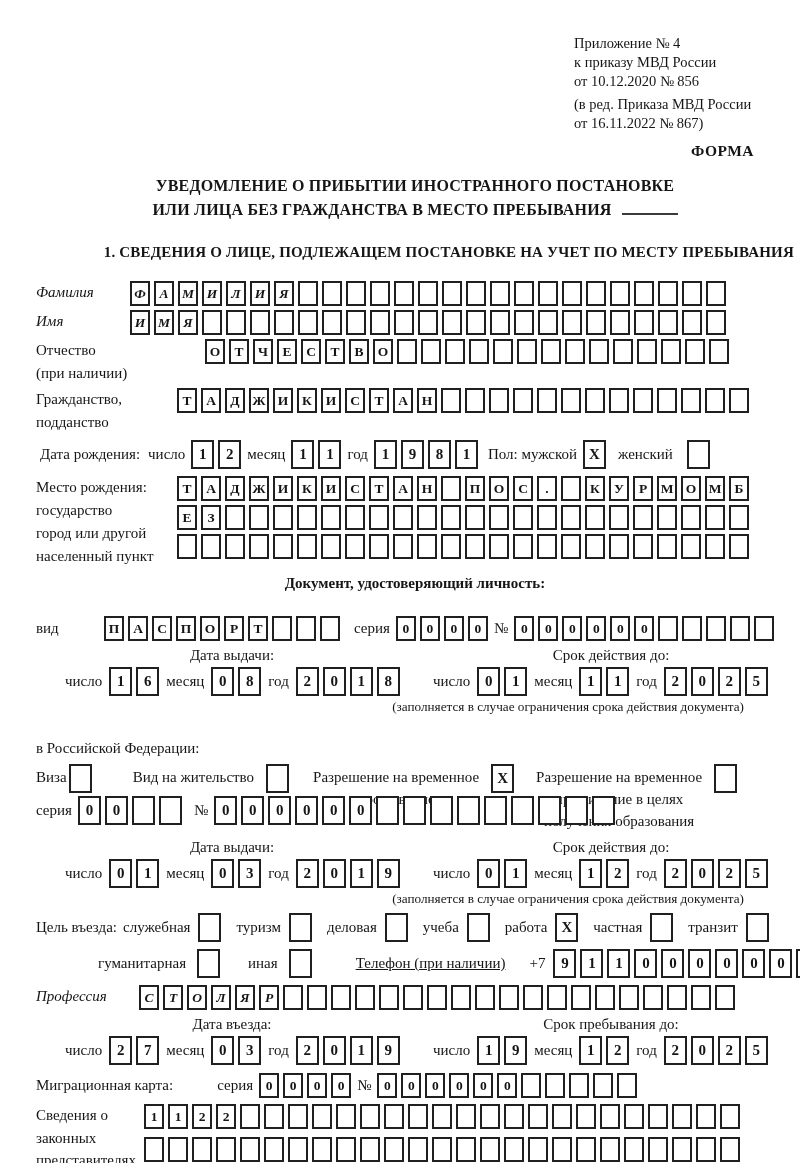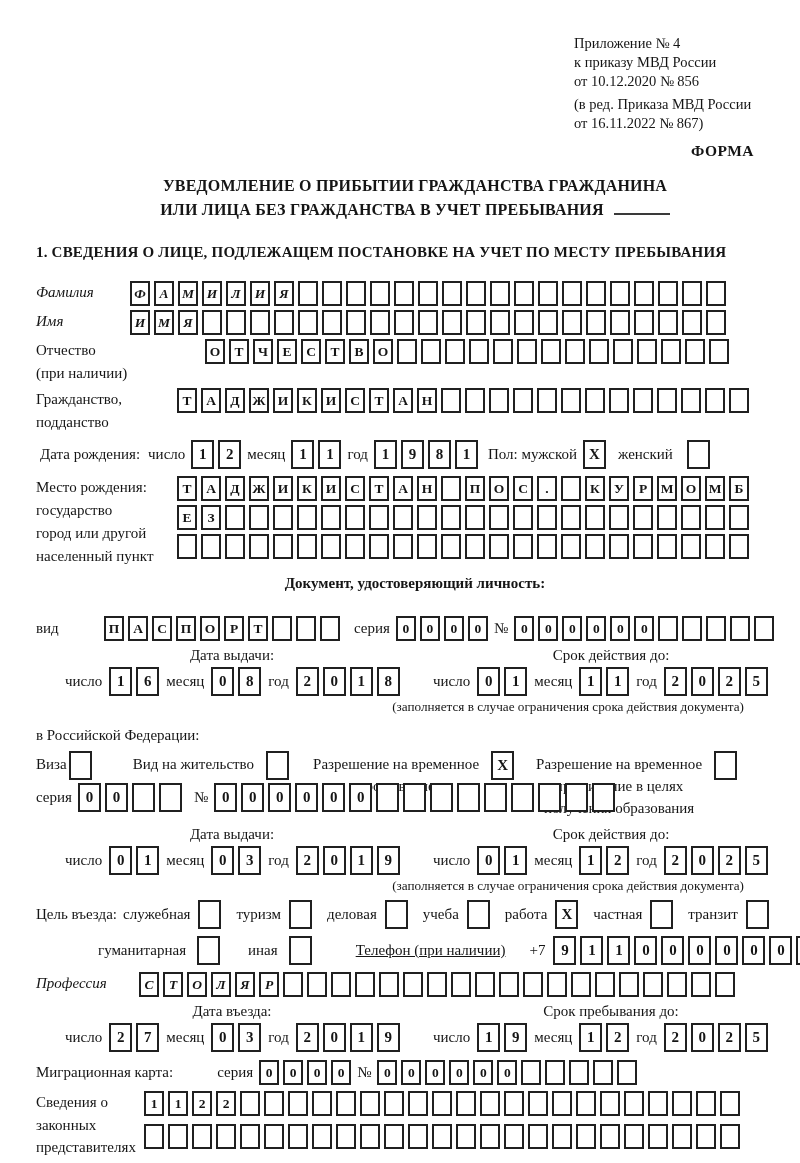--- a/index.html
+++ b/index.html
@@ -7,21 +7,21 @@
   .page{width:800px;height:1163px;box-sizing:border-box;padding:34px 6px 10px 36px;overflow:hidden;background:#fff;}
 
   
   .appendix{margin-left:538px;font-size:14.5px;line-height:19px;}
   .appendix .gap{height:4px;}
   .forma{font-weight:bold;font-size:15.5px;text-align:right;padding-right:40px;margin-top:9px;letter-spacing:.5px;}
 
   
   .title{text-align:center;font-weight:bold;font-size:16px;line-height:24px;margin-top:14px;letter-spacing:.2px;}
   .blankline{display:inline-block;width:56px;border-bottom:2px solid #3a3a3a;margin-left:10px;vertical-align:baseline;}
-  .section{text-align:left;font-weight:bold;font-size:15px;margin-top:22px;margin-bottom:20px;letter-spacing:.2px;}
+  .section{text-align:right;font-weight:bold;font-size:15px;margin-top:22px;margin-bottom:20px;letter-spacing:.2px;}
 
   
   .row{display:flex;align-items:flex-start;margin-bottom:4px;font-style:italic;}
   .lbl{font-size:15px;line-height:23px;flex:none;}
   .w-surname{width:92px;}
   .w-patr{width:167px;}
   .w-cit{width:139px;}
   .w-kind{width:66px;}
   .w-prof{width:101px;}
 
@@ -48,21 +48,21 @@
   .dates{display:flex;margin-top:6px;}
   .dates-left{width:392px;flex:none;}
   .dates-right{flex:1;}
   .dates-title{text-align:center;font-size:15px;margin-bottom:3px;}
   .dateline{display:flex;align-items:center;font-size:15px;}
   .dateline .t{margin:0 5px;white-space:nowrap;}
   .dl-indent{margin-left:24px;}
   .restrict-note{text-align:right;padding-right:50px;font-size:13.2px;margin-top:3px;margin-bottom:6px;}
 
   .plain{font-size:15px;line-height:25px;}
-  .plain.mt{margin-top:8px;}
+  .plain.mt{margin-top:21px;}
 
   
   .permits{display:flex;align-items:flex-start;margin-top:5px;margin-bottom:10px;}
   .permit{display:flex;align-items:flex-start;}
   .permit .cells{margin-top:-2px;}
   .permit-label{font-size:15px;line-height:22px;white-space:nowrap;}
   .permit-label.center{text-align:center;}  .pgap2{margin-left:39px;} .pgap3{margin-left:22px;} .pgap4{margin-left:20px;}
   .boxgap{margin-left:10px;}
 
   
@@ -84,22 +84,22 @@
     <div>Приложение № 4</div>
     <div>к приказу МВД России</div>
     <div>от 10.12.2020 № 856</div>
     <div class="gap"></div>
     <div>(в ред. Приказа МВД России</div>
     <div>от 16.11.2022 № 867)</div>
   </div>
   <div class="forma">ФОРМА</div>
 
   <div class="title">
-    <div>УВЕДОМЛЕНИЕ О ПРИБЫТИИ ГРАЖДАНСТВА ГРАЖДАНИНА</div>
-    <div><span>ИЛИ ЛИЦА БЕЗ ГРАЖДАНСТВА В УЧЕТ ПРЕБЫВАНИЯ</span><span class="blankline"></span></div>
+    <div>УВЕДОМЛЕНИЕ О ПРИБЫТИИ ИНОСТРАННОГО ПОСТАНОВКЕ</div>
+    <div><span>ИЛИ ЛИЦА БЕЗ ГРАЖДАНСТВА В МЕСТО ПРЕБЫВАНИЯ</span><span class="blankline"></span></div>
   </div>
   <div class="section">1. СВЕДЕНИЯ О ЛИЦЕ, ПОДЛЕЖАЩЕМ ПОСТАНОВКЕ НА УЧЕТ ПО МЕСТУ ПРЕБЫВАНИЯ</div>
 
   <div class="row">
     <span class="lbl w-surname">Фамилия</span>
     <span class="cells">
         <span class="cell">Ф</span>
         <span class="cell">А</span>
         <span class="cell">М</span>
         <span class="cell">И</span>

